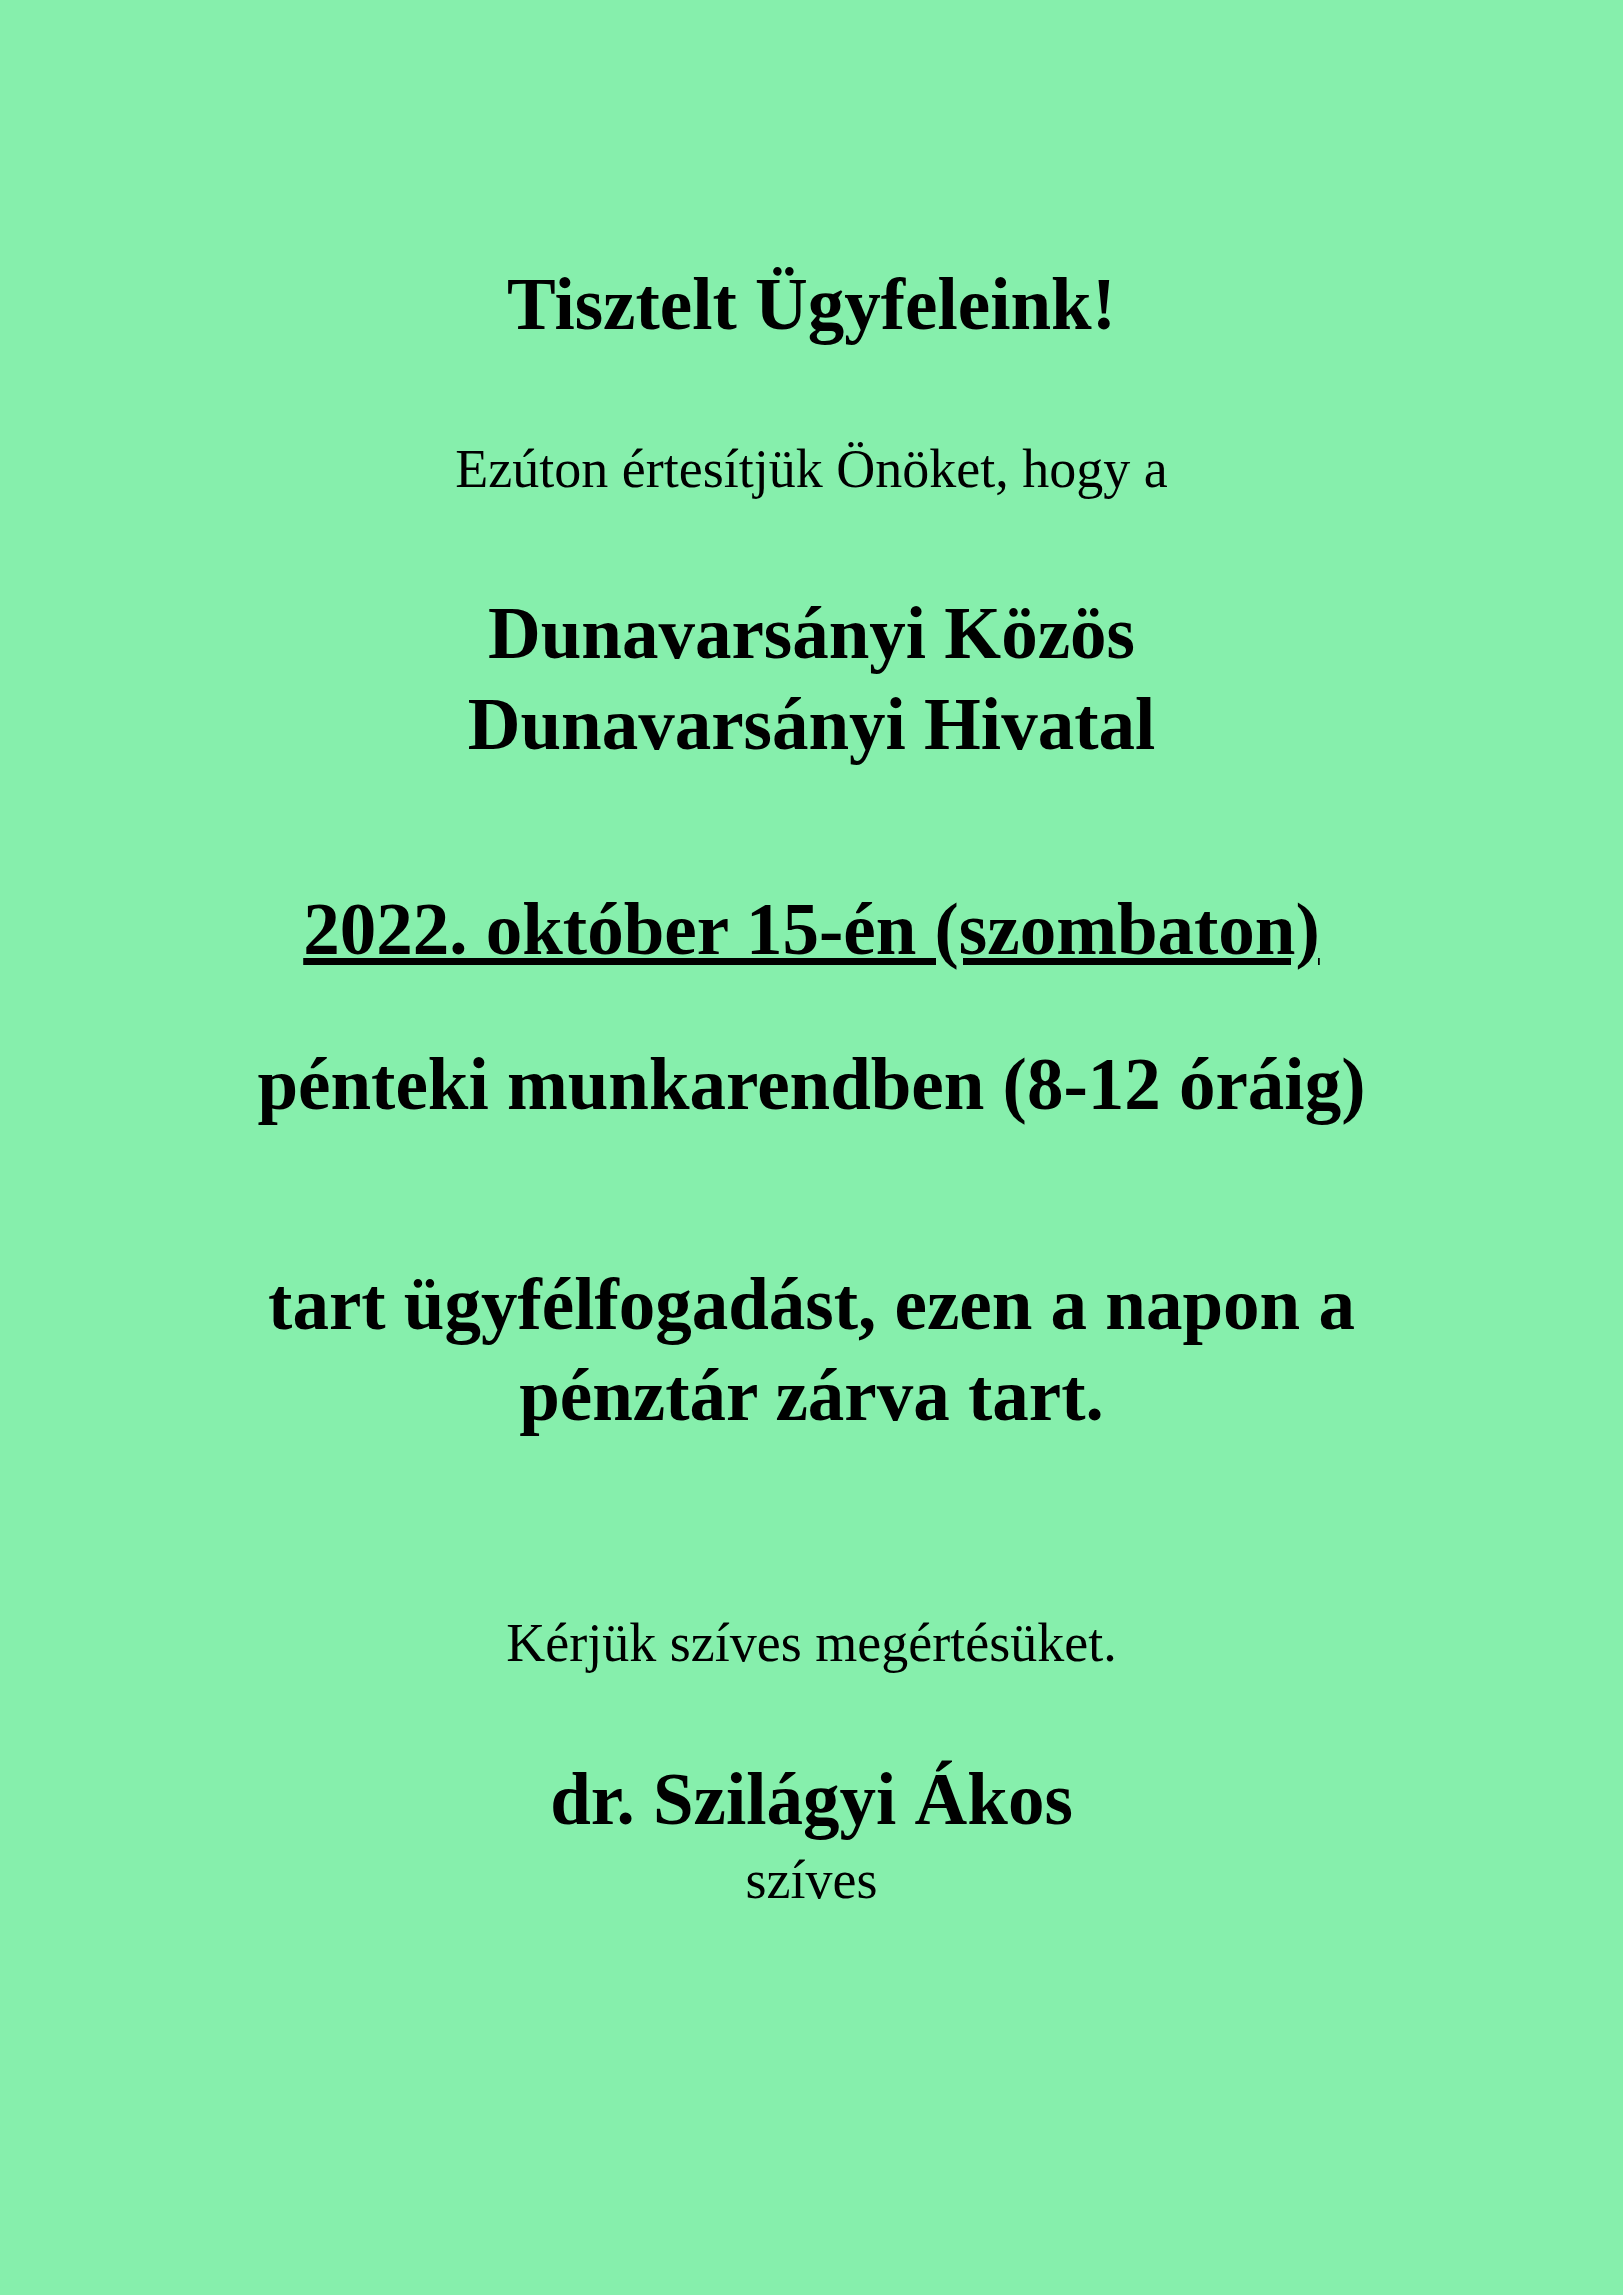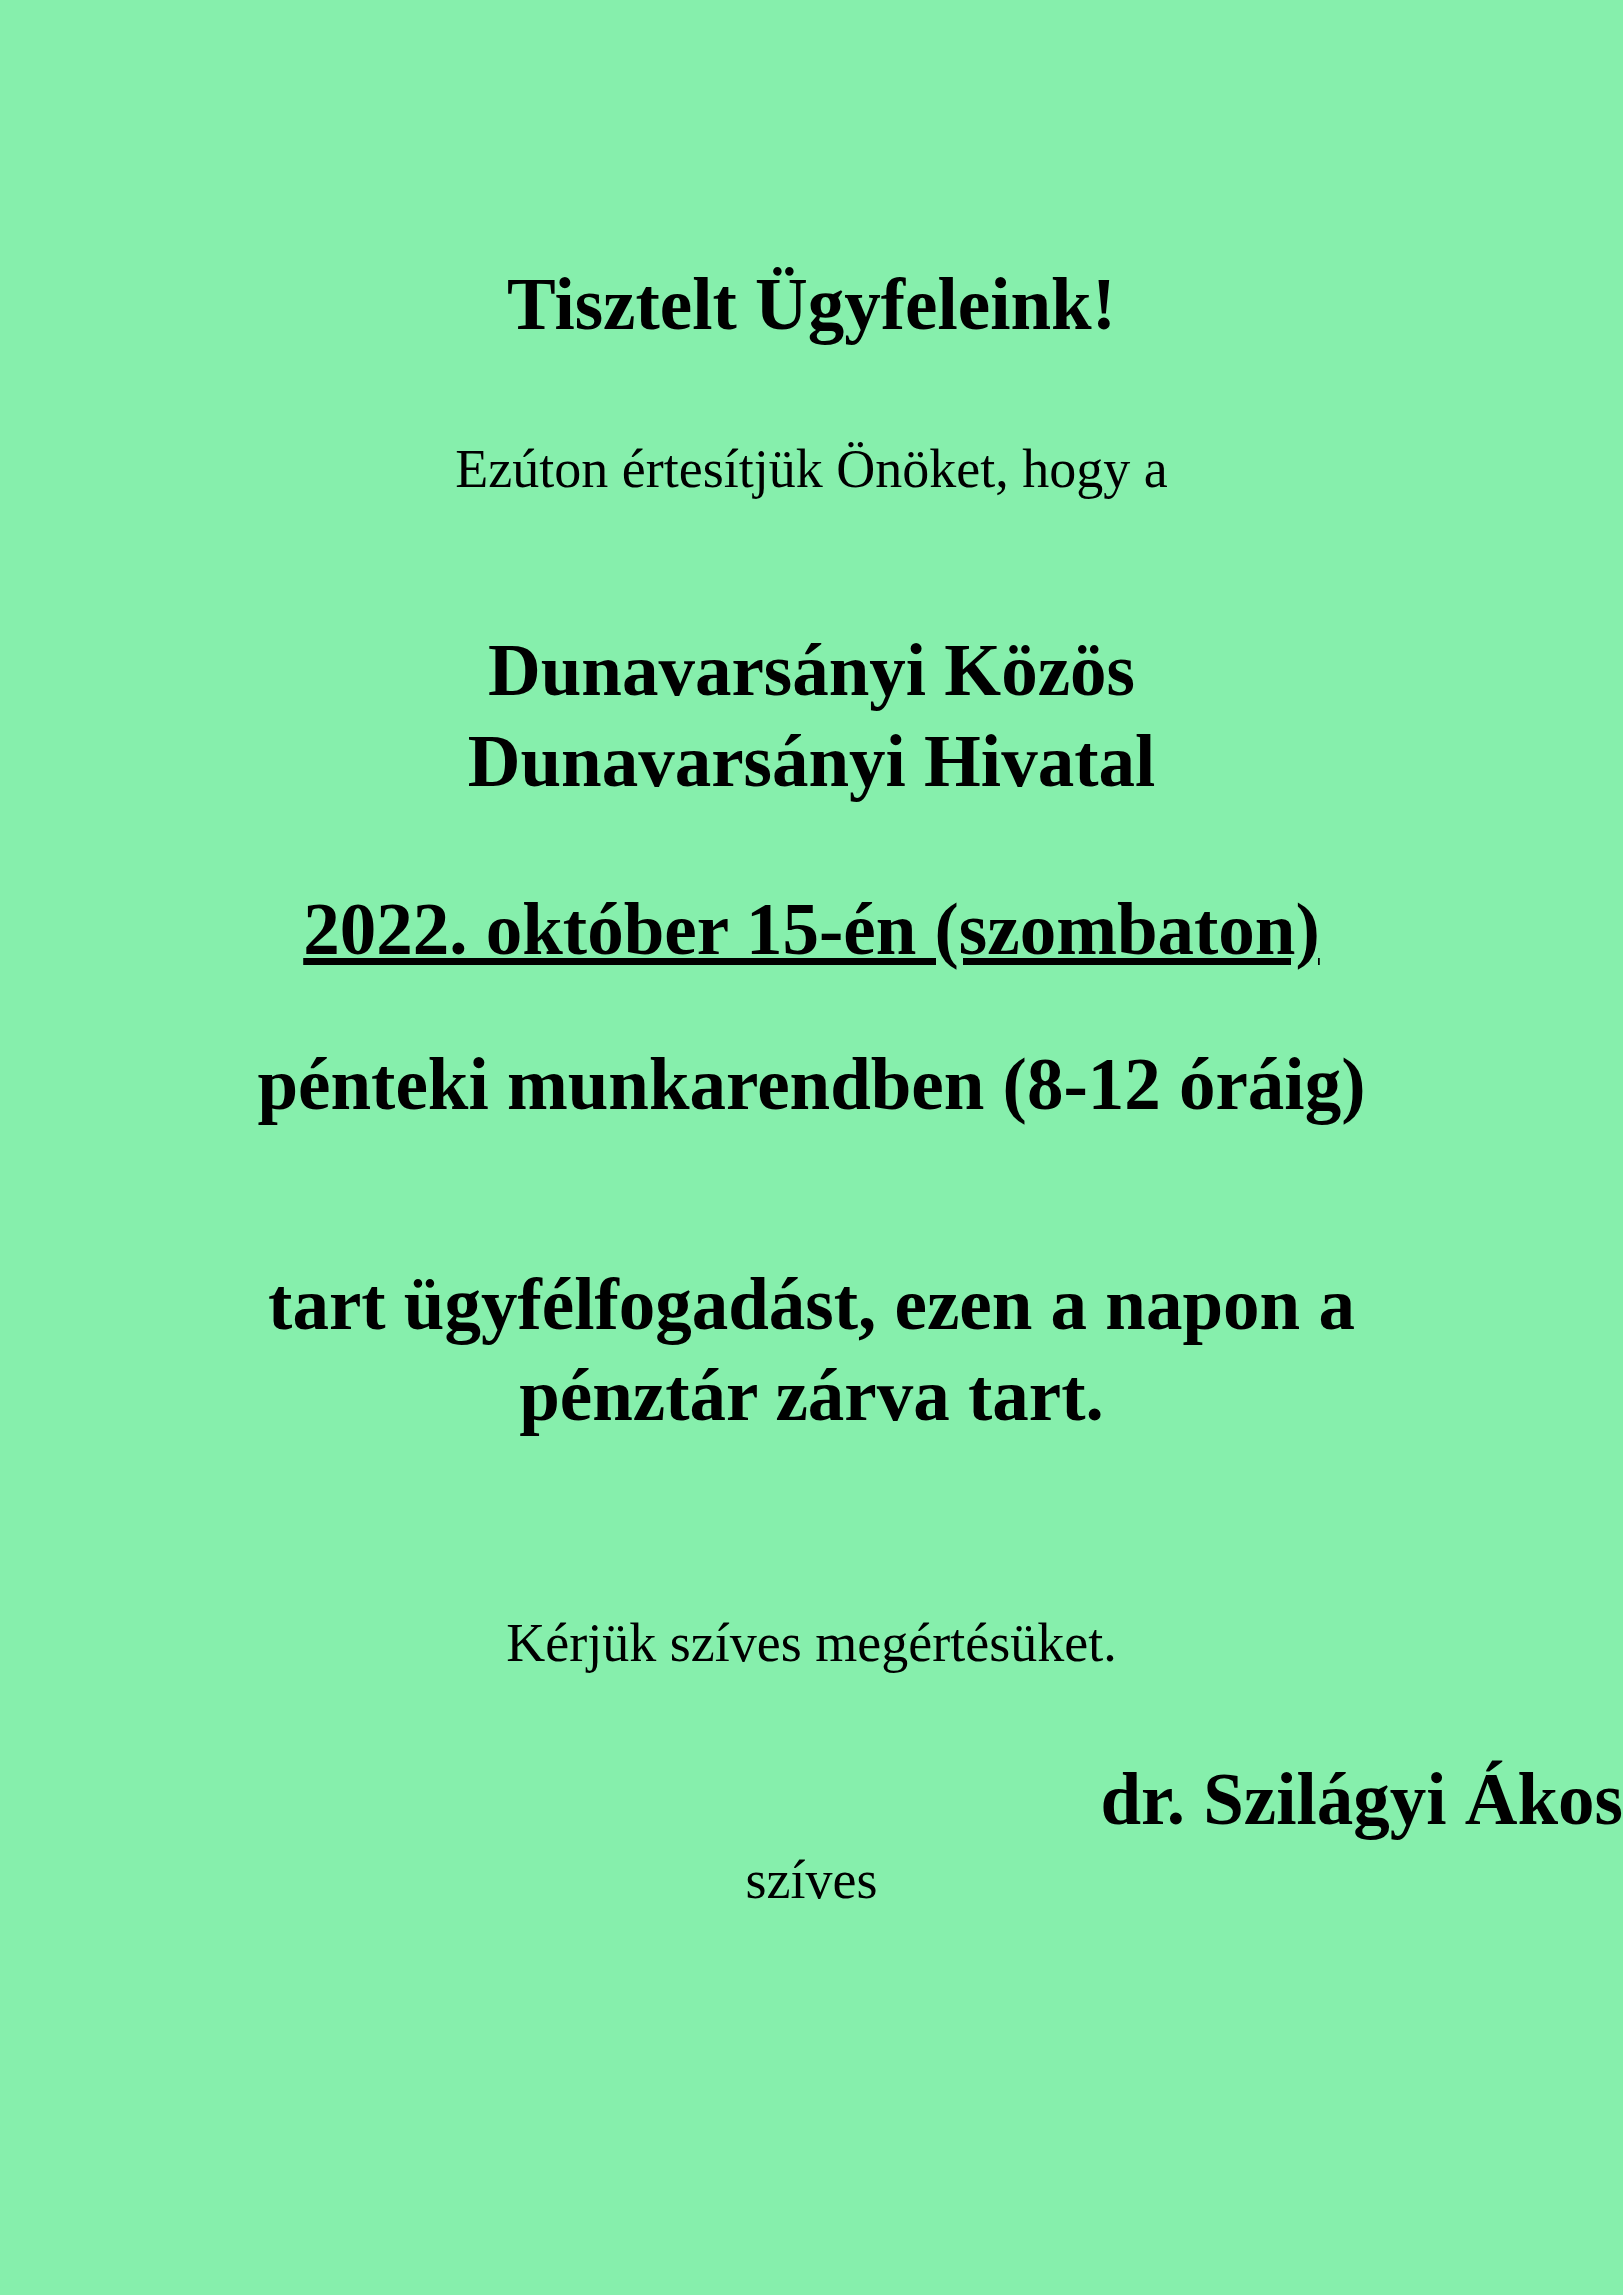--- a/index.html
+++ b/index.html
@@ -40,34 +40,34 @@
 </style>
 </head>
 <body>
 
 <div class="page">
 
   <div class="line bold fs-heading" style="top: 260px;">Tisztelt Ügyfeleink!</div>
 
   <div class="line fs-body" style="top: 437px;">Ezúton értesítjük Önöket, hogy a</div>
 
-  <div class="block bold fs-strong" style="top: 626px;">
+  <div class="block bold fs-strong" style="top: 589px;">
     <div>Dunavarsányi Közös</div>
     <div>Dunavarsányi Hivatal</div>
   </div>
 
   <div class="line bold fs-strong" style="top: 885px; text-decoration: underline;">2022. október 15-én (szombaton)</div>
 
   <div class="line bold fs-strong" style="top: 1040px;">pénteki munkarendben (8-12 óráig)</div>
 
   <div class="block bold fs-strong" style="top: 1260px;">
     <div>tart ügyfélfogadást, ezen a napon a</div>
     <div>pénztár zárva tart.</div>
   </div>
 
   <div class="line fs-body" style="top: 1611px;">Kérjük szíves megértésüket.</div>
 
-  <div class="line bold fs-strong" style="top: 1755px; text-align: right;">dr. Szilágyi Ákos</div>
+  <div class="line bold fs-strong" style="top: 1755px;">dr. Szilágyi Ákos</div>
 
   <div class="line fs-body" style="top: 1848px;">szíves</div>
 
 </div>
 
 
 </body></html>

